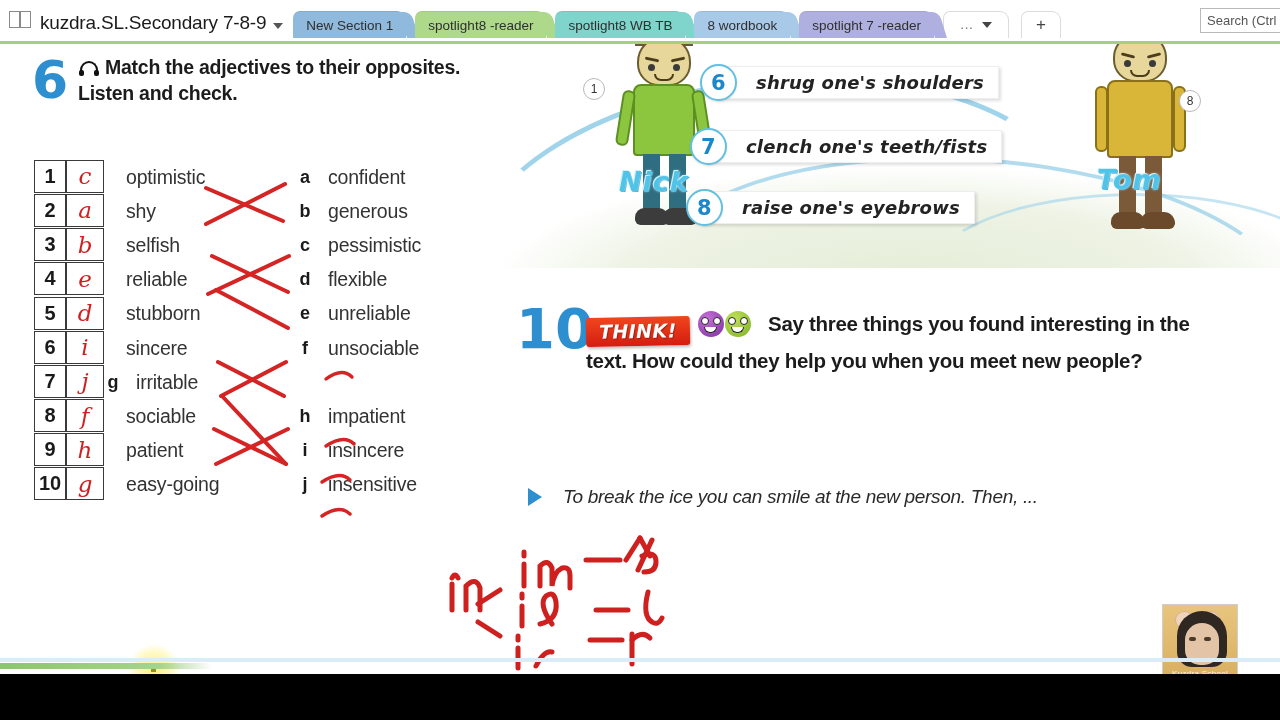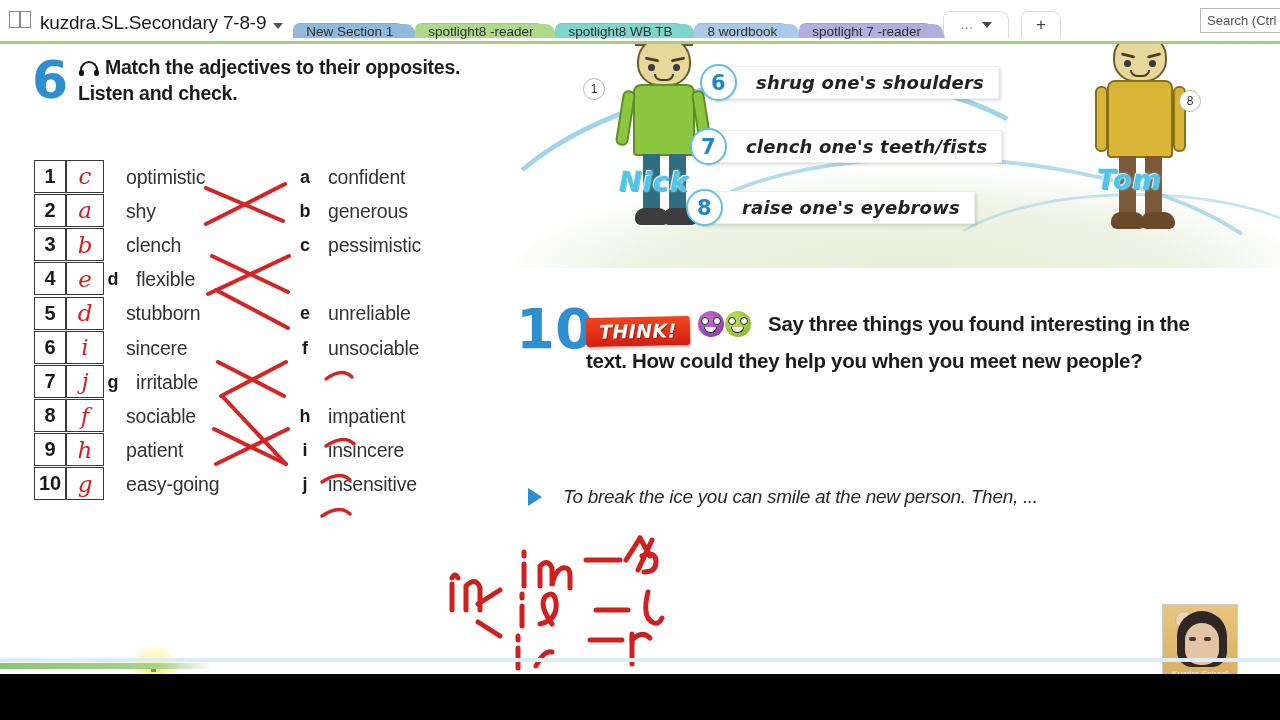--- a/index.html
+++ b/index.html
@@ -33,21 +33,21 @@
     margin-bottom: 7px; white-space: nowrap; letter-spacing: -0.2px;
   }
   .nb-caret {
     margin: 0 10px 12px 7px; width:0;height:0;
     border-left:5px solid transparent;border-right:5px solid transparent;
     border-top:6px solid #555; flex:0 0 auto;
   }
 
   .tabs { display: flex; align-items: flex-end; height: 44px; }
   .tab {
-    height: 15px; margin-bottom: 3px;
+    height: 27px; margin-bottom: 3px;
     padding: 0 13px;
     display: flex; align-items: center; justify-content: center;
     font-size: 13.5px; color: #2f2f2f; white-space: nowrap;
     border-radius: 7px 9px 0 0;
     position: relative;
     transform: skewX(0deg);
     border-top: 1px solid rgba(0,0,0,0.07);
   }
   .tab::after {
     content:""; position:absolute; right:-9px; bottom:0;
@@ -364,28 +364,29 @@
         <div class="cell-n">2</div>
         <div class="cell-a">a</div>
         <div class="lword">shy</div>
         <div class="rlet">b</div>
         <div class="rword">generous</div>
       </div>
 
       <div class="mrow">
         <div class="cell-n">3</div>
         <div class="cell-a">b</div>
-        <div class="lword">clench</div>
+        <div class="lword">selfish</div>
         <div class="rlet">c</div>
         <div class="rword">pessimistic</div>
       </div>
 
       <div class="mrow">
         <div class="cell-n">4</div>
         <div class="cell-a">e</div>
+        <div class="lword">reliable</div>
         <div class="rlet">d</div>
         <div class="rword">flexible</div>
       </div>
 
       <div class="mrow">
         <div class="cell-n">5</div>
         <div class="cell-a">d</div>
         <div class="lword">stubborn</div>
         <div class="rlet">e</div>
         <div class="rword">unreliable</div>

